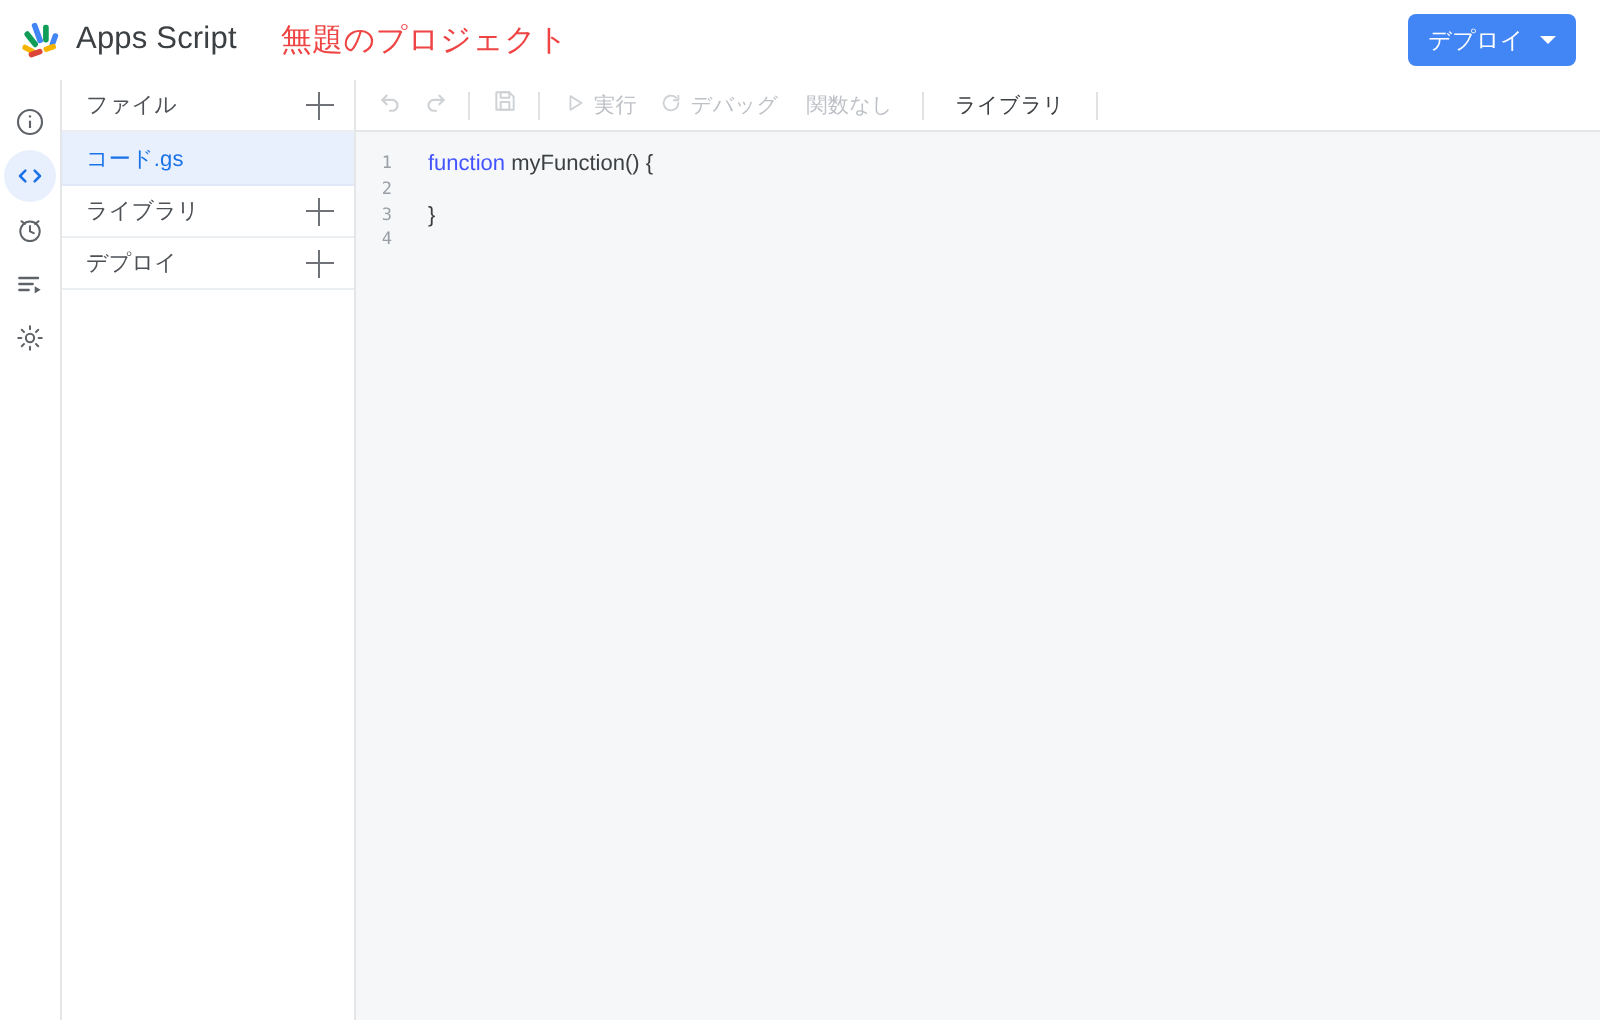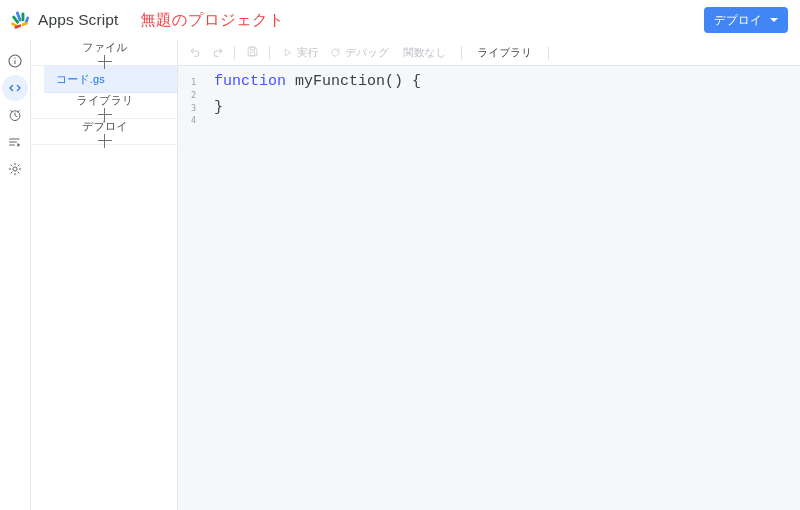--- a/index.html
+++ b/index.html
@@ -65,39 +65,37 @@
     position: absolute; top: 40px; left: 31px;
     width: 147px; height: 470px;
     background: #ffffff; border-right: 1px solid #e4e6e8;
   }
   .side-row {
     height: 26px; display: flex; align-items: center;
     justify-content: space-between;
     padding: 0 10px 0 12px;
     border-bottom: 1px solid #eceff1;
     cursor: pointer;
-    flex-direction: column;
   }
   .side-row .lbl {
     font-size: 11px; color: #4d5156; letter-spacing: .1px; white-space: nowrap;
   }
   .plus {
     width: 14px; height: 14px; position: relative; flex: none; cursor: pointer;
   }
   .plus::before, .plus::after {
     content: ""; position: absolute; background: #6f7377;
   }
   .plus::before { left: 0; top: 6px; width: 14px; height: 1.4px; }
   .plus::after { top: 0; left: 6px; height: 14px; width: 1.4px; }
 
   .file-row {
     height: 27px; display: flex; align-items: center;
     padding-left: 12px; cursor: pointer;
     border-bottom: 1px solid #eceff1;
-    margin-left: 13px;
   }
   .file-row.selected { background: #e8f0fe; border-bottom-color: #e0e8f7; }
   .file-row .fname {
     font-size: 11px; color: #1a73e8; letter-spacing: .1px; white-space: nowrap;
   }
 
   
   .editor-col {
     position: absolute; top: 40px; left: 178px;
     width: 622px; height: 470px; background: #f6f7f9;
@@ -134,22 +132,22 @@
     padding-top: 10px;
   }
   .code-line { display: flex; height: 12.8px; align-items: flex-start; }
   .gutter {
     width: 26px; text-align: right; padding-right: 8px;
     font-family: "DejaVu Sans Mono", "Liberation Mono", monospace;
     font-size: 8.5px; color: #9aa0a6; line-height: 12.8px;
     user-select: none; flex: none;
   }
   .code-text {
-    font-family: Liberation Mono, monospace;
-    font-size: 15px; line-height: 12.8px; color: #3c4043;
+    font-family: Liberation Sans, sans-serif;
+    font-size: 11px; line-height: 12.8px; color: #3c4043;
     white-space: pre; padding-left: 10px;
   }
   .kw { color: #4353ff; }
 </style>
 </head>
 <body>
 
 <div id="app">
 
   <div class="topbar">

